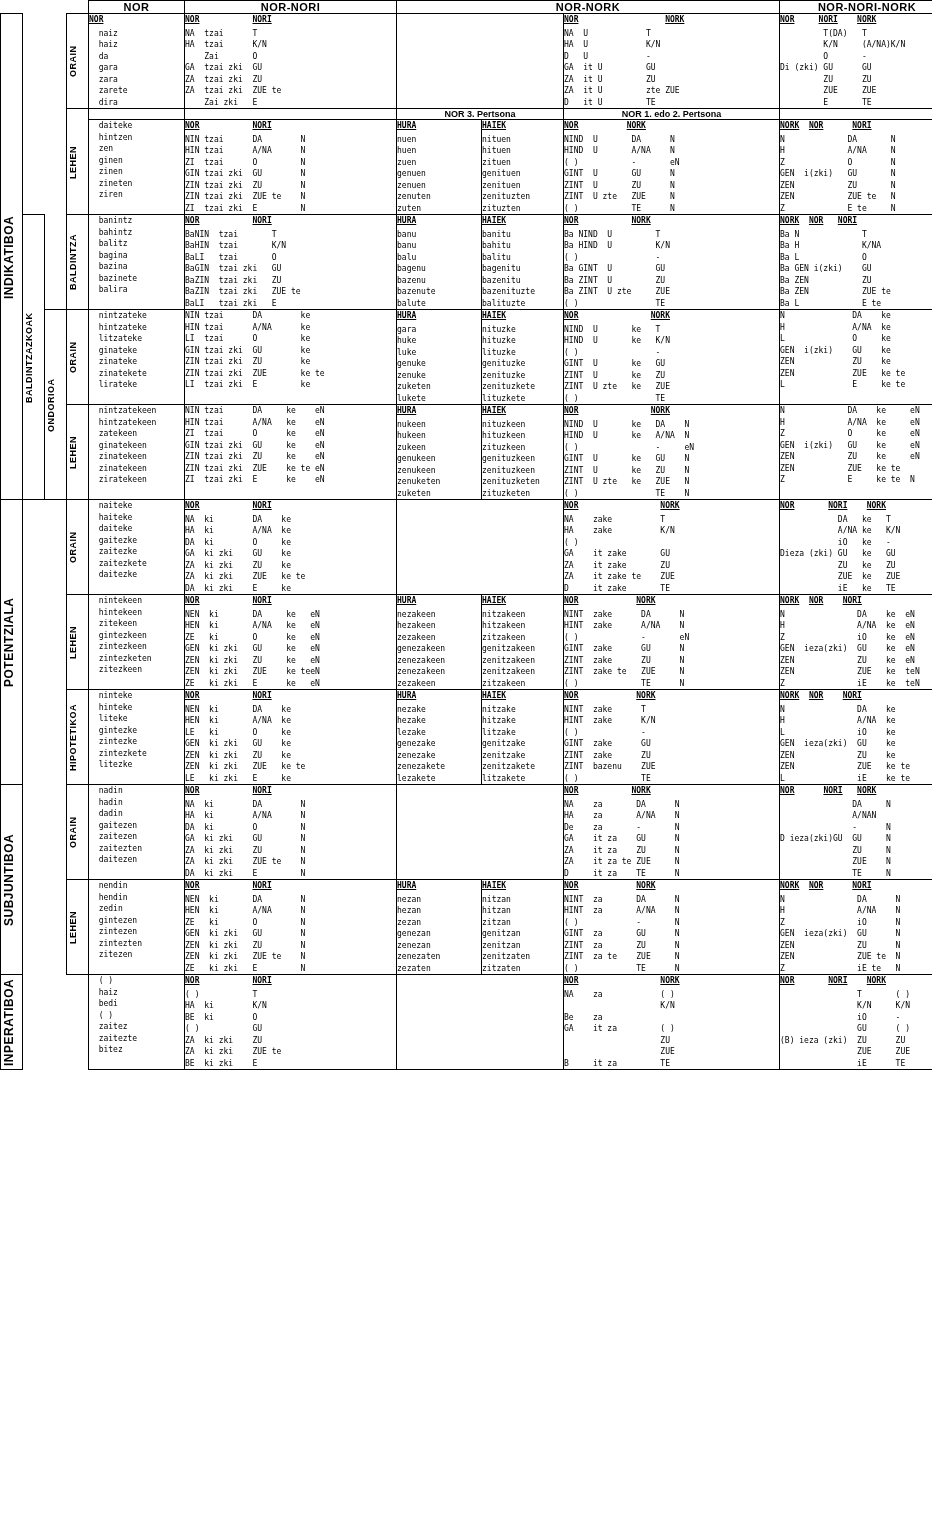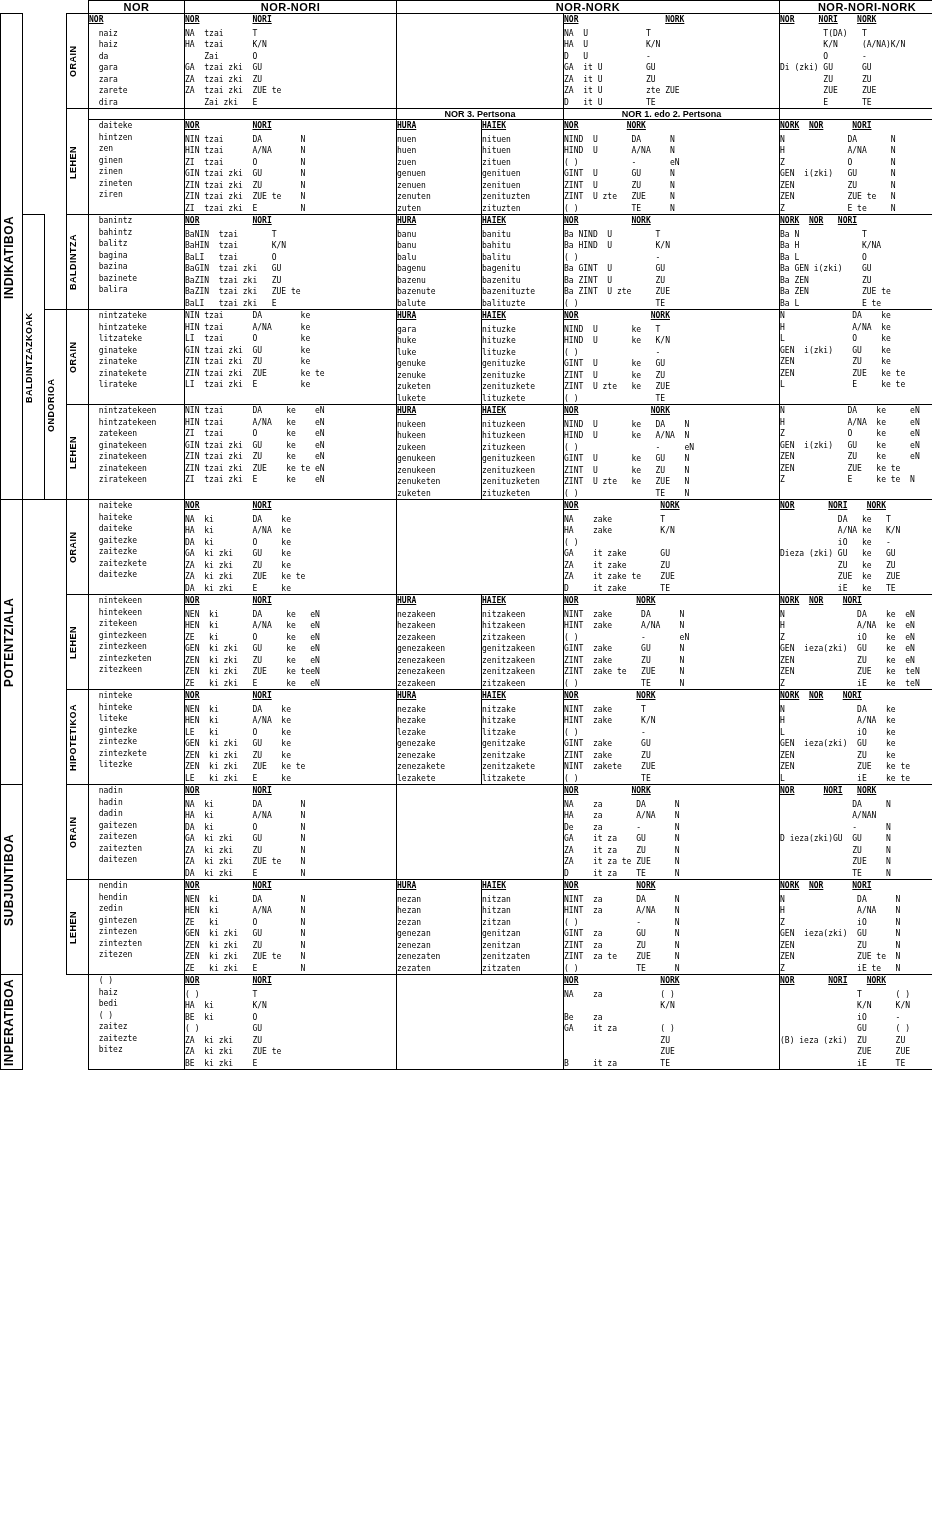--- a/index.html
+++ b/index.html
@@ -623,21 +623,21 @@
             </div>
           </td>
     <td class="cell">
             <div id="b-pot_hipo_nornork">
               <div class="hdrline" style="font-family: &quot;DejaVu Sans Mono&quot;, monospace; font-size: 8px; white-space: pre;"><b>NOR</b><span>            </span><b>NORK</b></div>
               <div class="rowline" style="font-family: &quot;DejaVu Sans Mono&quot;, monospace; font-size: 8px; white-space: pre;">NINT  zake      T</div>
               <div class="rowline" style="font-family: &quot;DejaVu Sans Mono&quot;, monospace; font-size: 8px; white-space: pre;">HINT  zake      K/N</div>
               <div class="rowline" style="font-family: &quot;DejaVu Sans Mono&quot;, monospace; font-size: 8px; white-space: pre;">( )             -</div>
               <div class="rowline" style="font-family: &quot;DejaVu Sans Mono&quot;, monospace; font-size: 8px; white-space: pre;">GINT  zake      GU</div>
               <div class="rowline" style="font-family: &quot;DejaVu Sans Mono&quot;, monospace; font-size: 8px; white-space: pre;">ZINT  zake      ZU</div>
-              <div class="rowline" style="font-family: &quot;DejaVu Sans Mono&quot;, monospace; font-size: 8px; white-space: pre;">NINT  zakete    ZUE</div>
+              <div class="rowline" style="font-family: &quot;DejaVu Sans Mono&quot;, monospace; font-size: 8px; white-space: pre;">ZINT  bazenu    ZUE</div>
               <div class="rowline" style="font-family: &quot;DejaVu Sans Mono&quot;, monospace; font-size: 8px; white-space: pre;">( )             TE</div>
             </div>
           </td>
     <td class="cell">
             <div id="b-pot_hipo_nnn">
               <div class="hdrline" style="font-family: &quot;DejaVu Sans Mono&quot;, monospace; font-size: 8px; white-space: pre;"><b>NORK</b><span>  </span><b>NOR</b><span>    </span><b>NORI</b></div>
               <div class="rowline" style="font-family: &quot;DejaVu Sans Mono&quot;, monospace; font-size: 8px; white-space: pre;">N               DA    ke</div>
               <div class="rowline" style="font-family: &quot;DejaVu Sans Mono&quot;, monospace; font-size: 8px; white-space: pre;">H               A/NA  ke</div>
               <div class="rowline" style="font-family: &quot;DejaVu Sans Mono&quot;, monospace; font-size: 8px; white-space: pre;">L               iO    ke</div>
               <div class="rowline" style="font-family: &quot;DejaVu Sans Mono&quot;, monospace; font-size: 8px; white-space: pre;">GEN  ieza(zki)  GU    ke</div>

